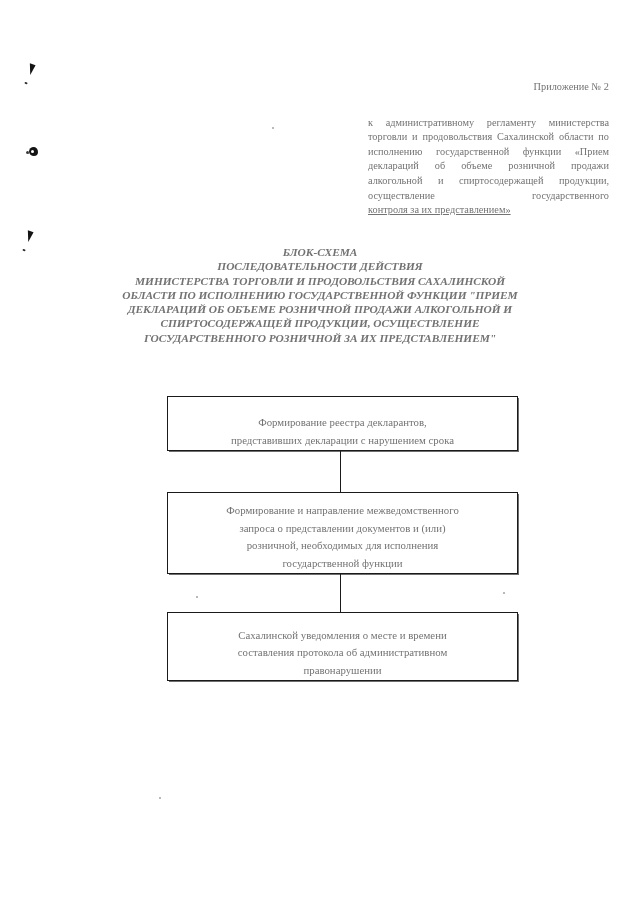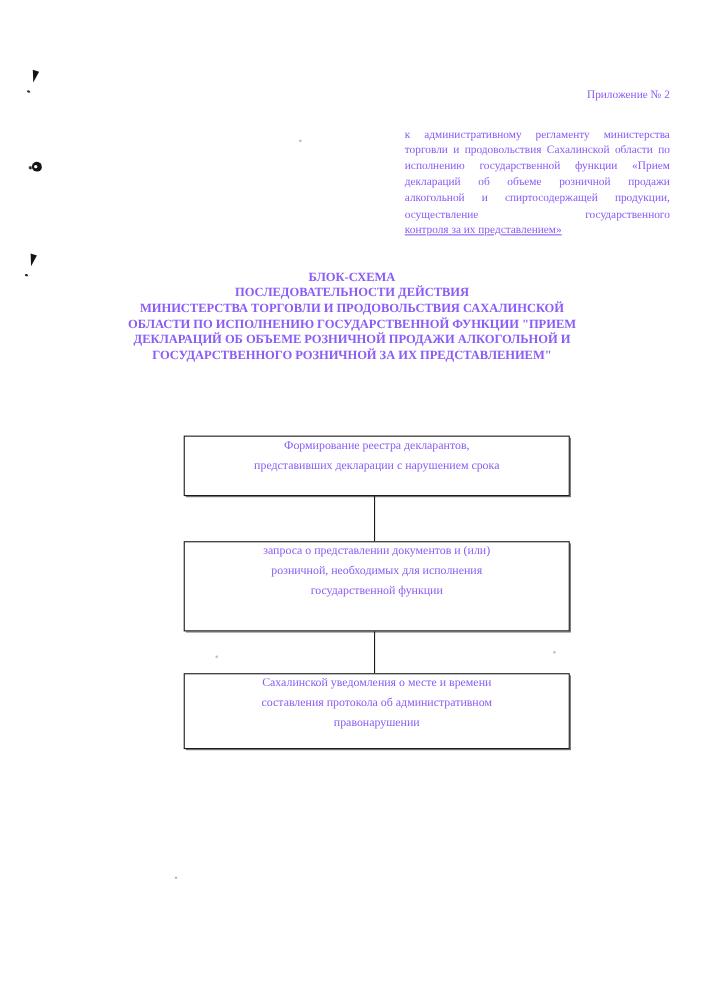--- a/index.html
+++ b/index.html
@@ -9,21 +9,21 @@
     background: #ffffff;
   }
 
   .page {
     position: relative;
     width: 624px;
     height: 905px;
     background: #ffffff;
     overflow: hidden;
     font-family: "Liberation Serif", "DejaVu Serif", serif;
-    color: #8b5cf6;
+    color: #737373;
     -webkit-font-smoothing: antialiased;
   }
 
   
   .speck {
     position: absolute;
     pointer-events: none;
   }
   .speck-a {
     width: 0; height: 0;
@@ -91,20 +91,21 @@
   .doc-heading {
     position: absolute;
     left: 60px;
     top: 245px;
     width: 520px;
     text-align: center;
     font-weight: bold;
     font-size: 11.4px;
     line-height: 14.3px;
     letter-spacing: -0.05px;
+    font-style: italic;
   }
   .doc-heading .hl {
     display: block;
     white-space: nowrap;
   }
 
   
   .flow {
     position: absolute;
     left: 0;
@@ -115,21 +116,21 @@
   }
   .node {
     position: absolute;
     left: 167px;
     width: 351px;
     box-sizing: border-box;
     border: 1px solid #1a1a1a;
     background: #ffffff;
     box-shadow: 1.5px 1.5px 0 -0.5px #6e6e6e;
     display: flex;
-    align-items: flex-start;
+    align-items: flex-end;
     justify-content: center;
     pointer-events: auto;
   }
   .node-text {
     text-align: center;
     font-size: 10.8px;
     line-height: 17.8px;
     padding: 0 14px;
   }
   .node-text .tl { display: block; white-space: nowrap; }
@@ -164,36 +165,38 @@
     <div class="ref-title">Приложение № 2</div>
     <div class="ref-body"><span>к административному регламенту министерства торговли и продовольствия Сахалинской области по исполнению государственной функции «Прием деклараций об объеме розничной продажи алкогольной и спиртосодержащей продукции, осуществление государственного</span> <span class="last-line">контроля за их представлением»</span></div>
   </div>
 
   <div class="doc-heading">
     <span class="hl">БЛОК-СХЕМА</span>
     <span class="hl">ПОСЛЕДОВАТЕЛЬНОСТИ ДЕЙСТВИЯ</span>
     <span class="hl">МИНИСТЕРСТВА ТОРГОВЛИ И ПРОДОВОЛЬСТВИЯ САХАЛИНСКОЙ</span>
     <span class="hl">ОБЛАСТИ ПО ИСПОЛНЕНИЮ ГОСУДАРСТВЕННОЙ ФУНКЦИИ "ПРИЕМ</span>
     <span class="hl">ДЕКЛАРАЦИЙ ОБ ОБЪЕМЕ РОЗНИЧНОЙ ПРОДАЖИ АЛКОГОЛЬНОЙ И</span>
+    <span class="hl">СПИРТОСОДЕРЖАЩЕЙ ПРОДУКЦИИ, ОСУЩЕСТВЛЕНИЕ</span>
     <span class="hl">ГОСУДАРСТВЕННОГО РОЗНИЧНОЙ ЗА ИХ ПРЕДСТАВЛЕНИЕМ"</span>
   </div>
 
   <div class="flow">
 
     <div class="node" id="node-1">
       <div class="node-text">
         <span class="tl">Формирование реестра декларантов,</span>
         <span class="tl">представивших декларации с нарушением срока</span>
       </div>
     </div>
 
     <div class="connector" id="conn-1"></div>
 
     <div class="node" id="node-2">
       <div class="node-text">
+        <span class="tl">Формирование и направление межведомственного</span>
         <span class="tl">запроса о представлении документов и (или)</span>
         <span class="tl">розничной, необходимых для исполнения</span>
         <span class="tl">государственной функции</span>
       </div>
     </div>
 
     <div class="connector" id="conn-2"></div>
 
     <div class="node" id="node-3">
       <div class="node-text">

